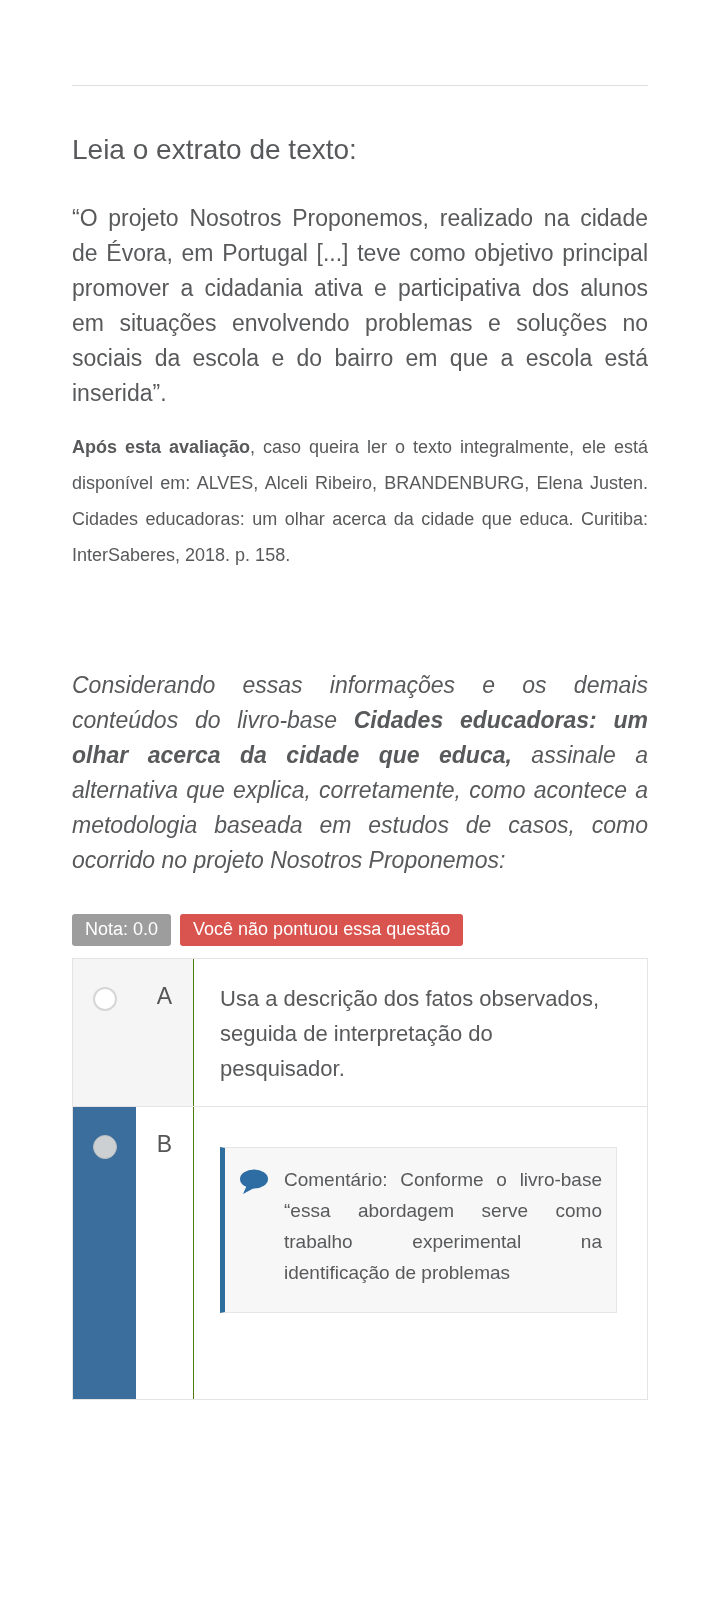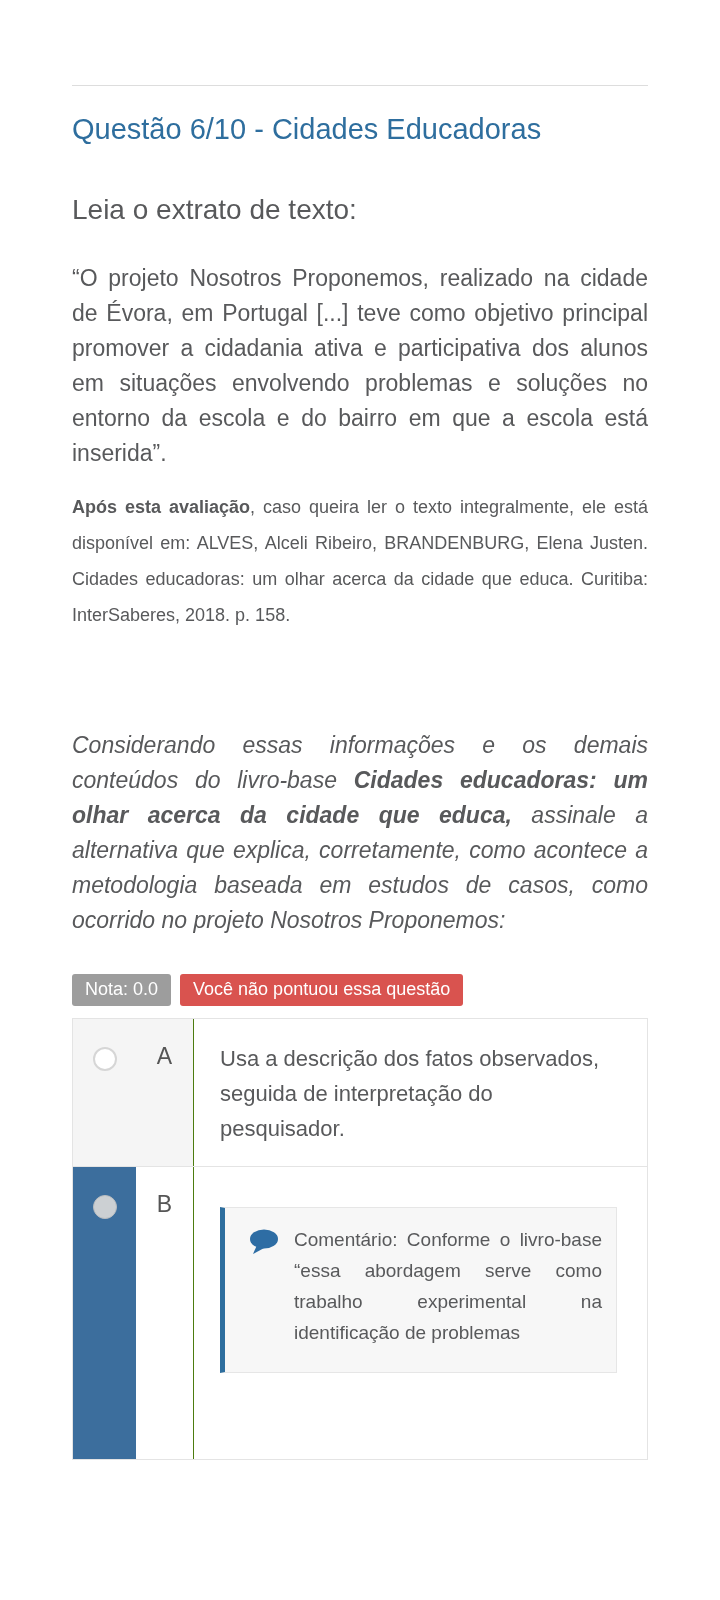--- a/index.html
+++ b/index.html
@@ -124,46 +124,45 @@
     line-height: 35px;
   }
   .option-label-a { color: var(--text, #58595b); font-weight: 400; }
   .option-label-b { color: var(--accent, #2e6e9e); font-weight: 700; }
 
   .comment-box {
     margin-top: 18px;
     background: #f7f7f7;
     border: 1px solid #e6e6e6;
     border-left: 5px solid var(--accent, #2e6da4);
-    padding: 16px 14px 24px 24px;
+    padding: 16px 14px 24px 14px;
     display: flex;
     gap: 13px;
   }
   .bubble-icon { flex: 0 0 32px; padding-top: 5px; }
   .comment-text {
     flex: 1;
     font-size: 19px;
     line-height: 31px;
     text-align: justify;
     color: var(--text, #58595b);
     font-weight: 400;
   }
 </style>
 </head>
 <body>
 
 <div class="page">
 
   <div class="top-divider"></div>
 
-  <h1 class="question-title">Questão 6/10 - Cidades Educadoras</h1>
 
   <p class="intro-text">Leia o extrato de texto:</p>
 
-  <p class="quote-text">“O projeto Nosotros Proponemos, realizado na cidade de Évora, em Portugal [...] teve como objetivo principal promover a cidadania ativa e participativa dos alunos em situações envolvendo problemas e soluções no entorno da escola e do bairro em que a escola está inserida”.</p>
+  <p class="quote-text">“O projeto Nosotros Proponemos, realizado na cidade de Évora, em Portugal [...] teve como objetivo principal promover a cidadania ativa e participativa dos alunos em situações envolvendo problemas e soluções no sociais da escola e do bairro em que a escola está inserida”.</p>
 
   <p class="citation-text"><span class="bold-seg">Após esta avaliação</span><span>, caso queira ler o texto integralmente, ele está disponível em: ALVES, Alceli Ribeiro, BRANDENBURG, Elena Justen. Cidades educadoras: um olhar acerca da cidade que educa. Curitiba: InterSaberes, 2018. p. 158.</span></p>
 
   <p class="question-text"><span>Considerando essas informações e os demais conteúdos do livro-base </span><span class="bold-seg">Cidades educadoras: um olhar acerca da cidade que educa,</span><span> assinale a alternativa que explica, corretamente, como acontece a metodologia baseada em estudos de casos, como ocorrido no projeto Nosotros Proponemos:</span></p>
 
   <div class="badges-row">
     <span class="badge badge-gray">Nota: 0.0</span>
     <span class="badge badge-red">Você não pontuou essa questão</span>
   </div>
 

